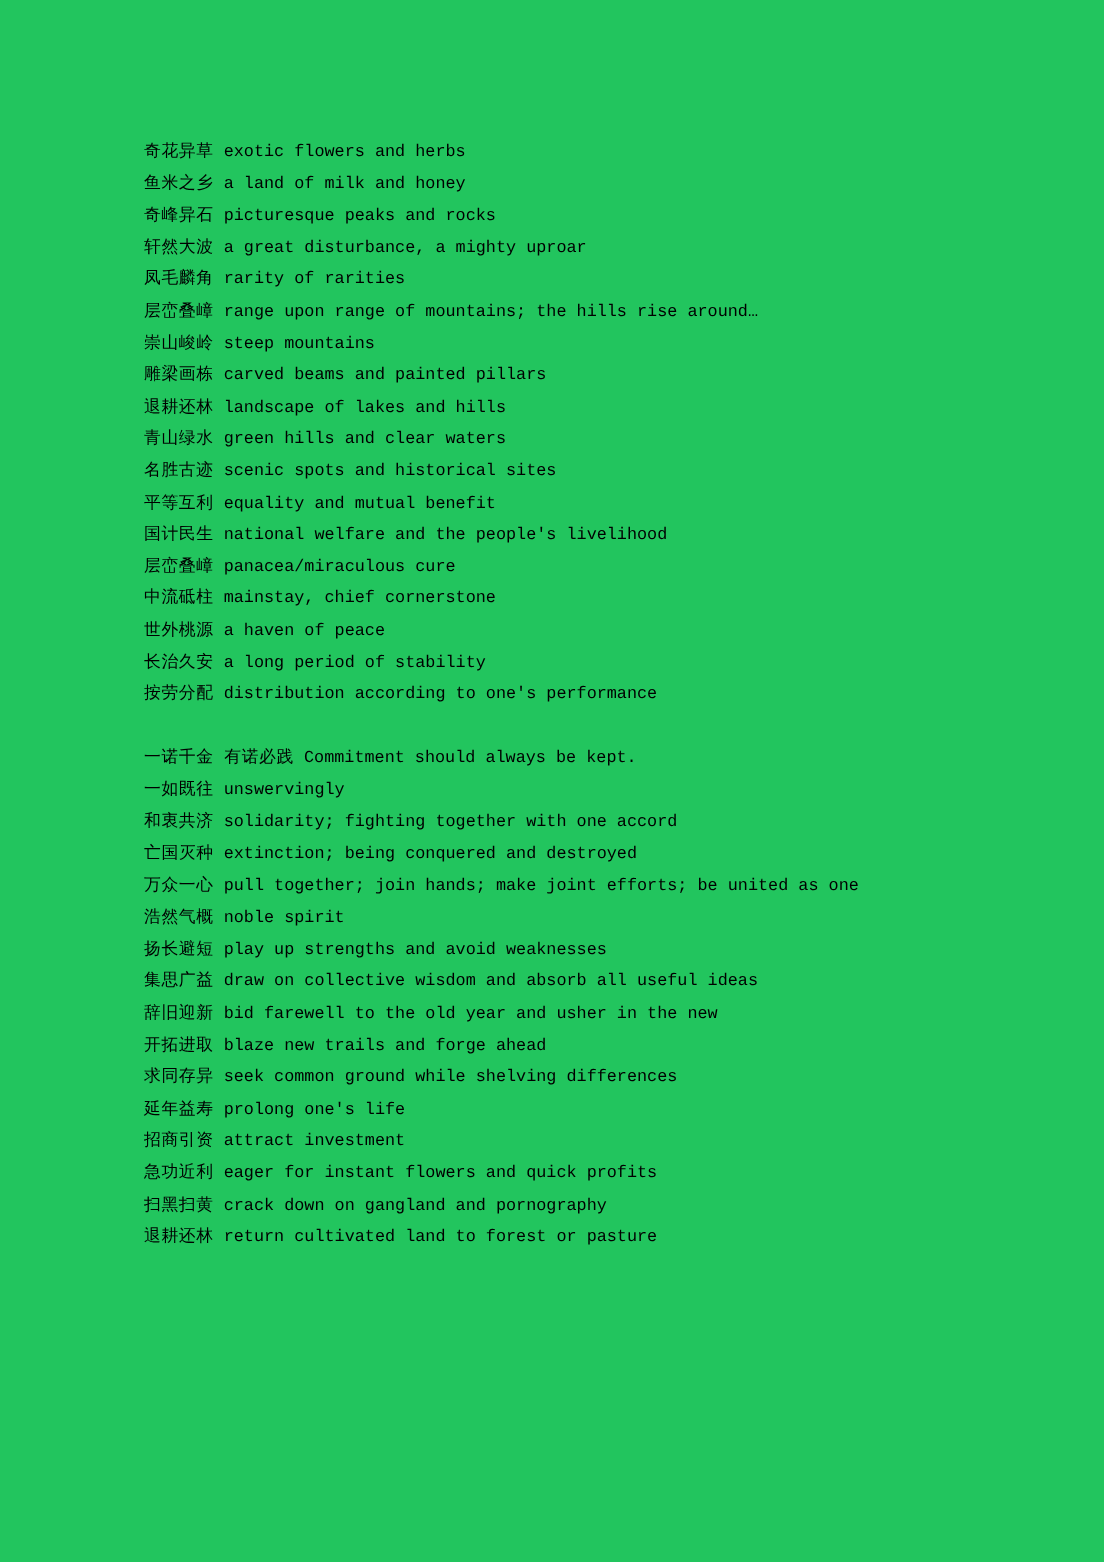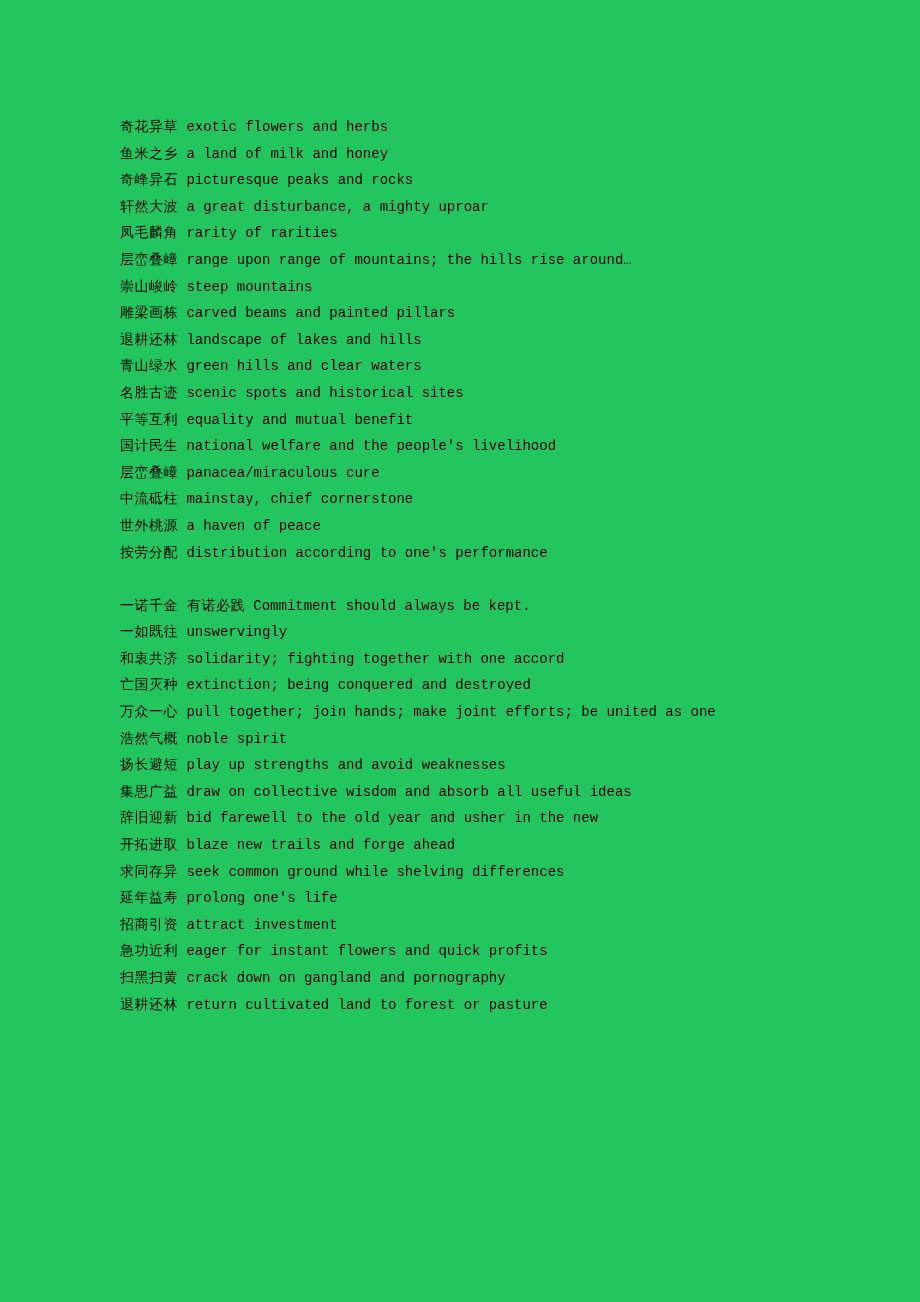--- a/index.html
+++ b/index.html
@@ -44,20 +44,21 @@
     <div class="entry"><span class="chinese">崇山峻岭</span> <span class="english">steep mountains</span></div>
     <div class="entry"><span class="chinese">雕梁画栋</span> <span class="english">carved beams and painted pillars</span></div>
     <div class="entry"><span class="chinese">退耕还林</span> <span class="english">landscape of lakes and hills</span></div>
     <div class="entry"><span class="chinese">青山绿水</span> <span class="english">green hills and clear waters</span></div>
     <div class="entry"><span class="chinese">名胜古迹</span> <span class="english">scenic spots and historical sites</span></div>
     <div class="entry"><span class="chinese">平等互利</span> <span class="english">equality and mutual benefit</span></div>
     <div class="entry"><span class="chinese">国计民生</span> <span class="english">national welfare and the people's livelihood</span></div>
     <div class="entry"><span class="chinese">层峦叠嶂</span> <span class="english">panacea/miraculous cure</span></div>
     <div class="entry"><span class="chinese">中流砥柱</span> <span class="english">mainstay, chief cornerstone</span></div>
     <div class="entry"><span class="chinese">世外桃源</span> <span class="english">a haven of peace</span></div>
+    <div class="entry"><span class="chinese">长治久安</span> <span class="english">a long period of stability</span></div>
     <div class="entry"><span class="chinese">按劳分配</span> <span class="english">distribution according to one's performance</span></div>
     <div class="blank"></div>
     <div class="entry"><span class="chinese">一诺千金 有诺必践</span> <span class="english">Commitment should always be kept.</span></div>
     <div class="entry"><span class="chinese">一如既往</span> <span class="english">unswervingly</span></div>
     <div class="entry"><span class="chinese">和衷共济</span> <span class="english">solidarity; fighting together with one accord</span></div>
     <div class="entry"><span class="chinese">亡国灭种</span> <span class="english">extinction; being conquered and destroyed</span></div>
     <div class="entry"><span class="chinese">万众一心</span> <span class="english">pull together; join hands; make joint efforts; be united as one</span></div>
     <div class="entry"><span class="chinese">浩然气概</span> <span class="english">noble spirit</span></div>
     <div class="entry"><span class="chinese">扬长避短</span> <span class="english">play up strengths and avoid weaknesses</span></div>
     <div class="entry"><span class="chinese">集思广益</span> <span class="english">draw on collective wisdom and absorb all useful ideas</span></div>

